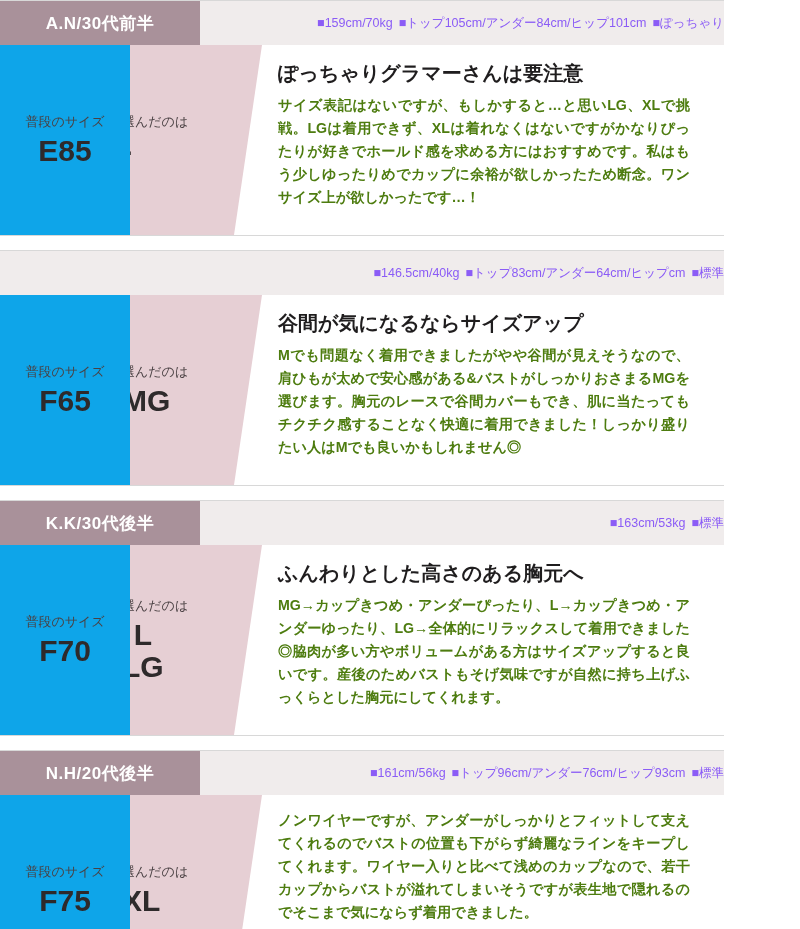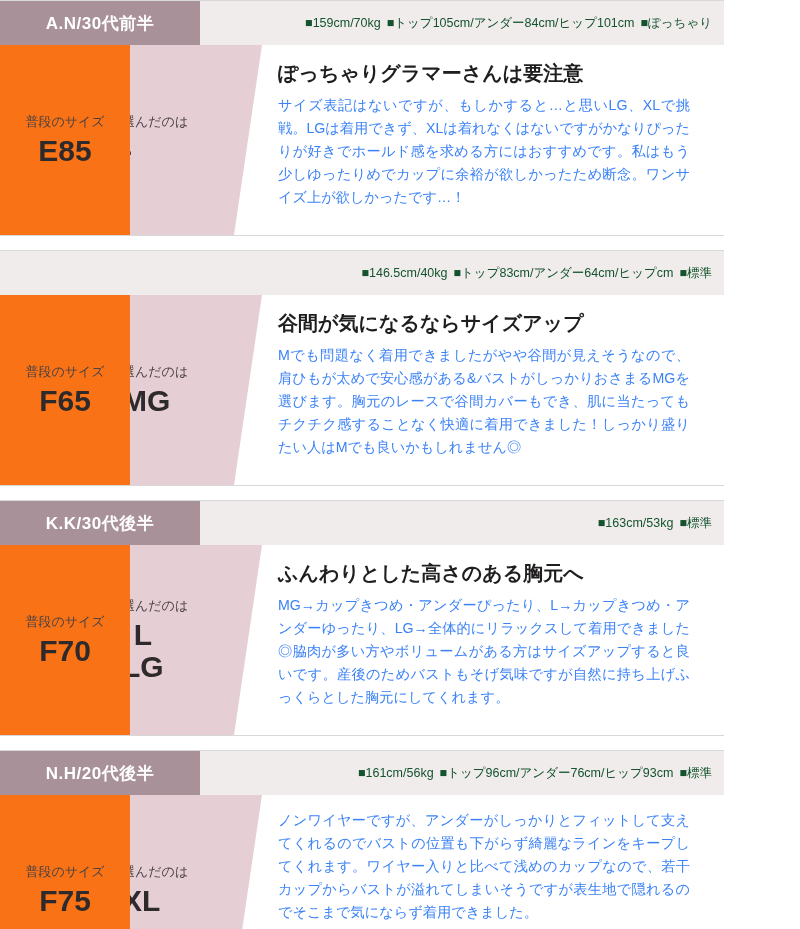--- a/index.html
+++ b/index.html
@@ -37,37 +37,36 @@
     align-items: center;
     justify-content: center;
     letter-spacing: 0.5px;
     position: relative;
   }
   .head-specs {
     flex: 1;
     display: flex;
     align-items: center;
     justify-content: flex-end;
-    padding-right: 12px;
     font-size: 12.5px;
-    color: #14532d;
+    color: #8b5cf6;
     letter-spacing: 0;
     white-space: nowrap;
   }
   .spec {
     margin-left: 6px;
   }
   .card-body {
     display: flex;
     align-items: stretch;
     min-height: 190px;
   }
   .panel-usual {
     width: 130px;
-    background: #f97316;
+    background: #0ea5e9;
     display: flex;
     flex-direction: column;
     align-items: center;
     justify-content: center;
     position: relative;
     z-index: 1;
   }
   .panel-chosen {
     width: 150px;
     background: #e6cfd4;
@@ -105,22 +104,23 @@
   .text-title {
     font-size: 20px;
     font-weight: bold;
     color: #1f1d1e;
     margin: 2px 0 8px 0;
     line-height: 1.25;
   }
   .text-body {
     font-size: 14.2px;
     line-height: 1.62;
-    color: #3b82f6;
+    color: #4d7c0f;
     text-align: justify;
+    font-weight: bold;
   }
 </style>
 </head>
 <body>
 
 <div id="page">
 
   <div class="review-card">
     <div class="card-head">
       <div class="head-name">A.N/30代前半</div>

